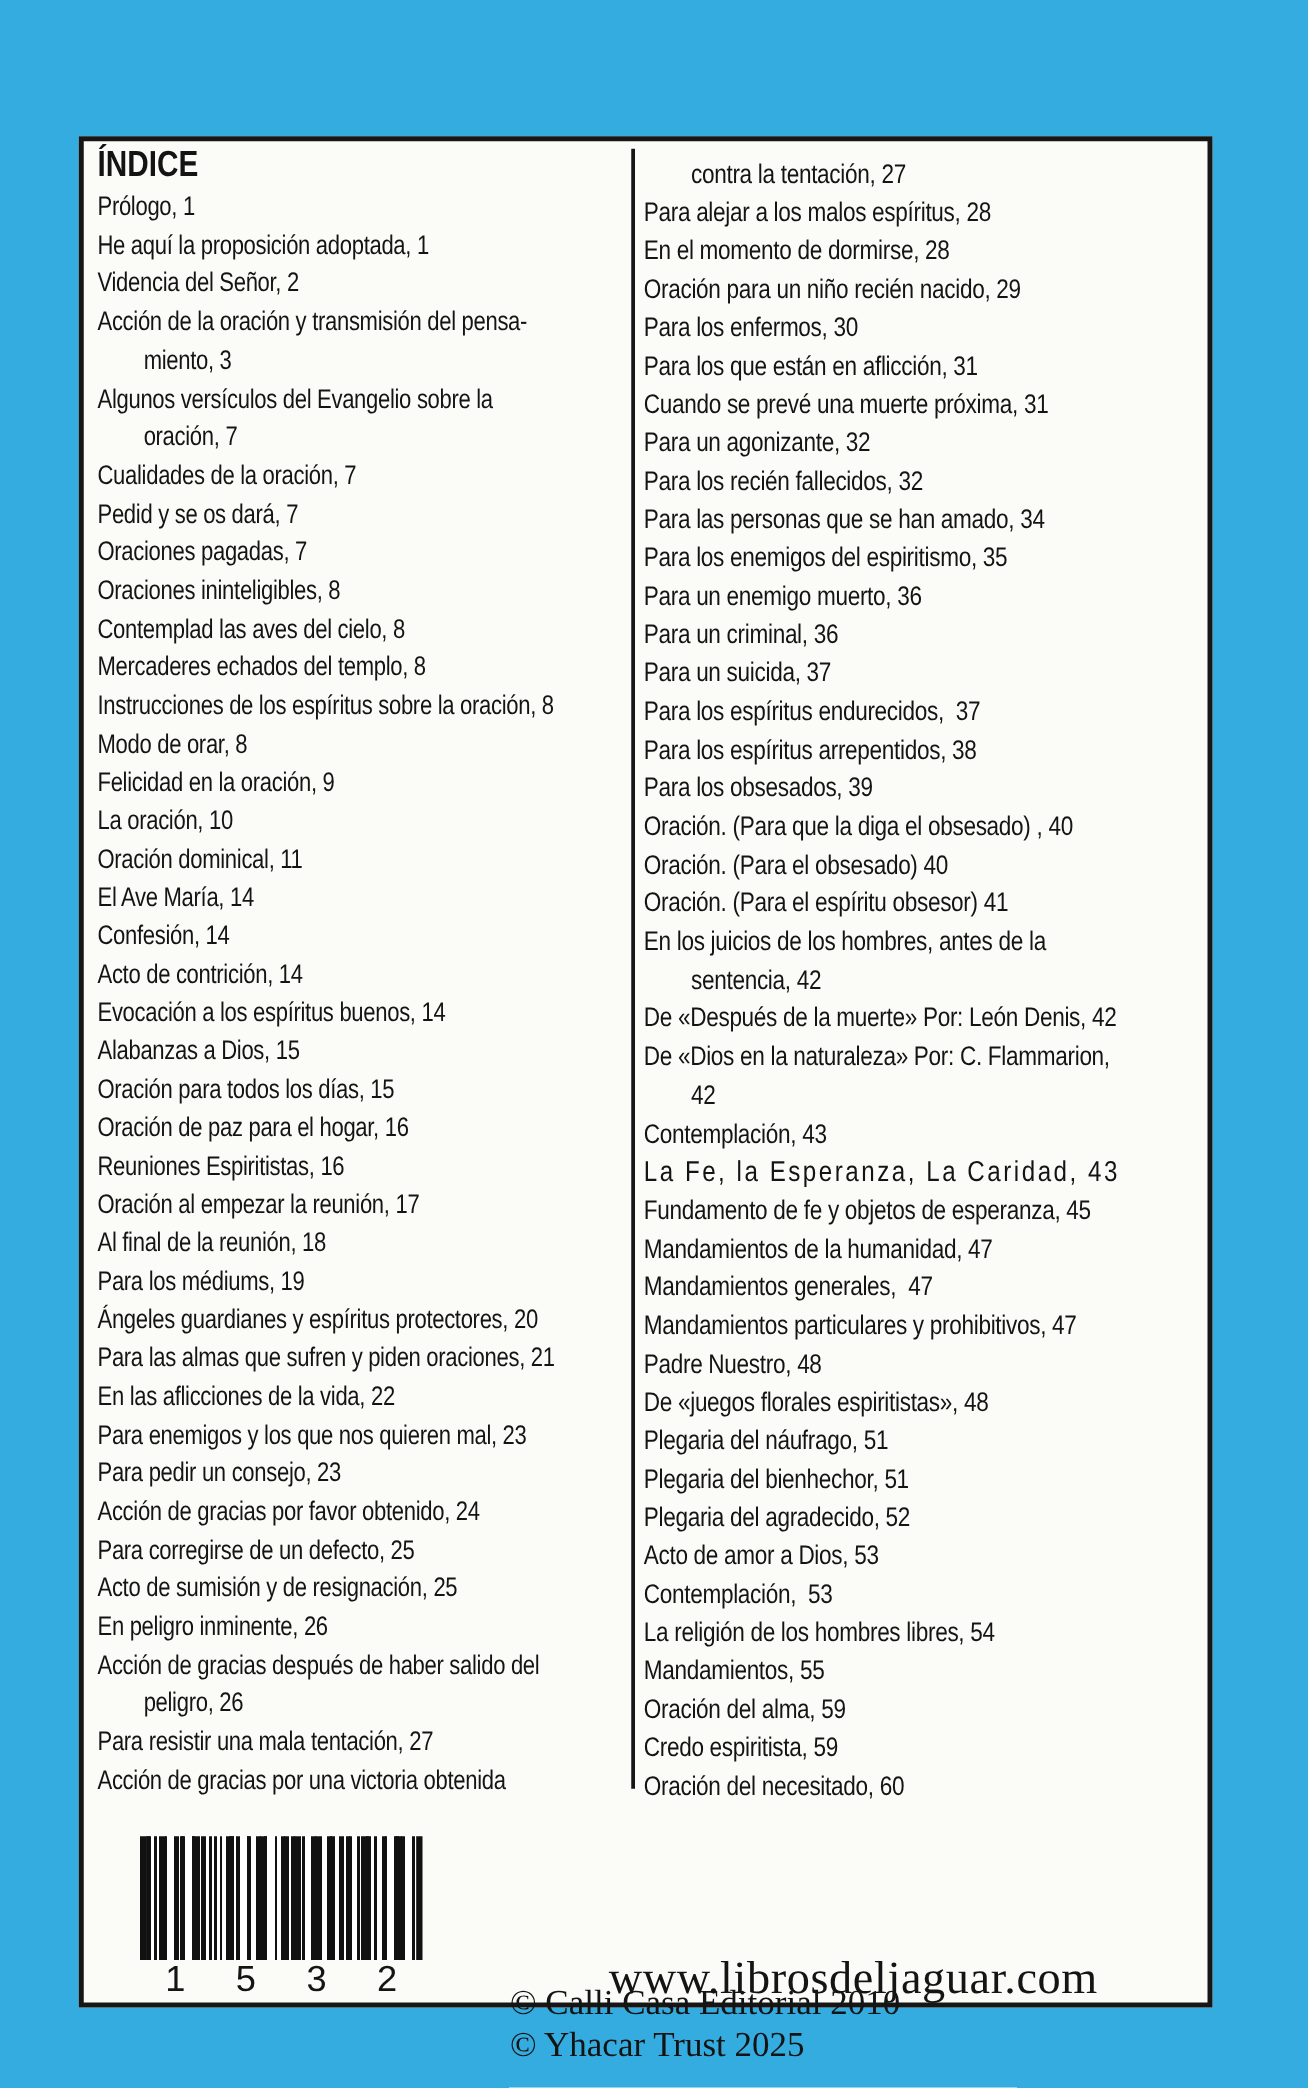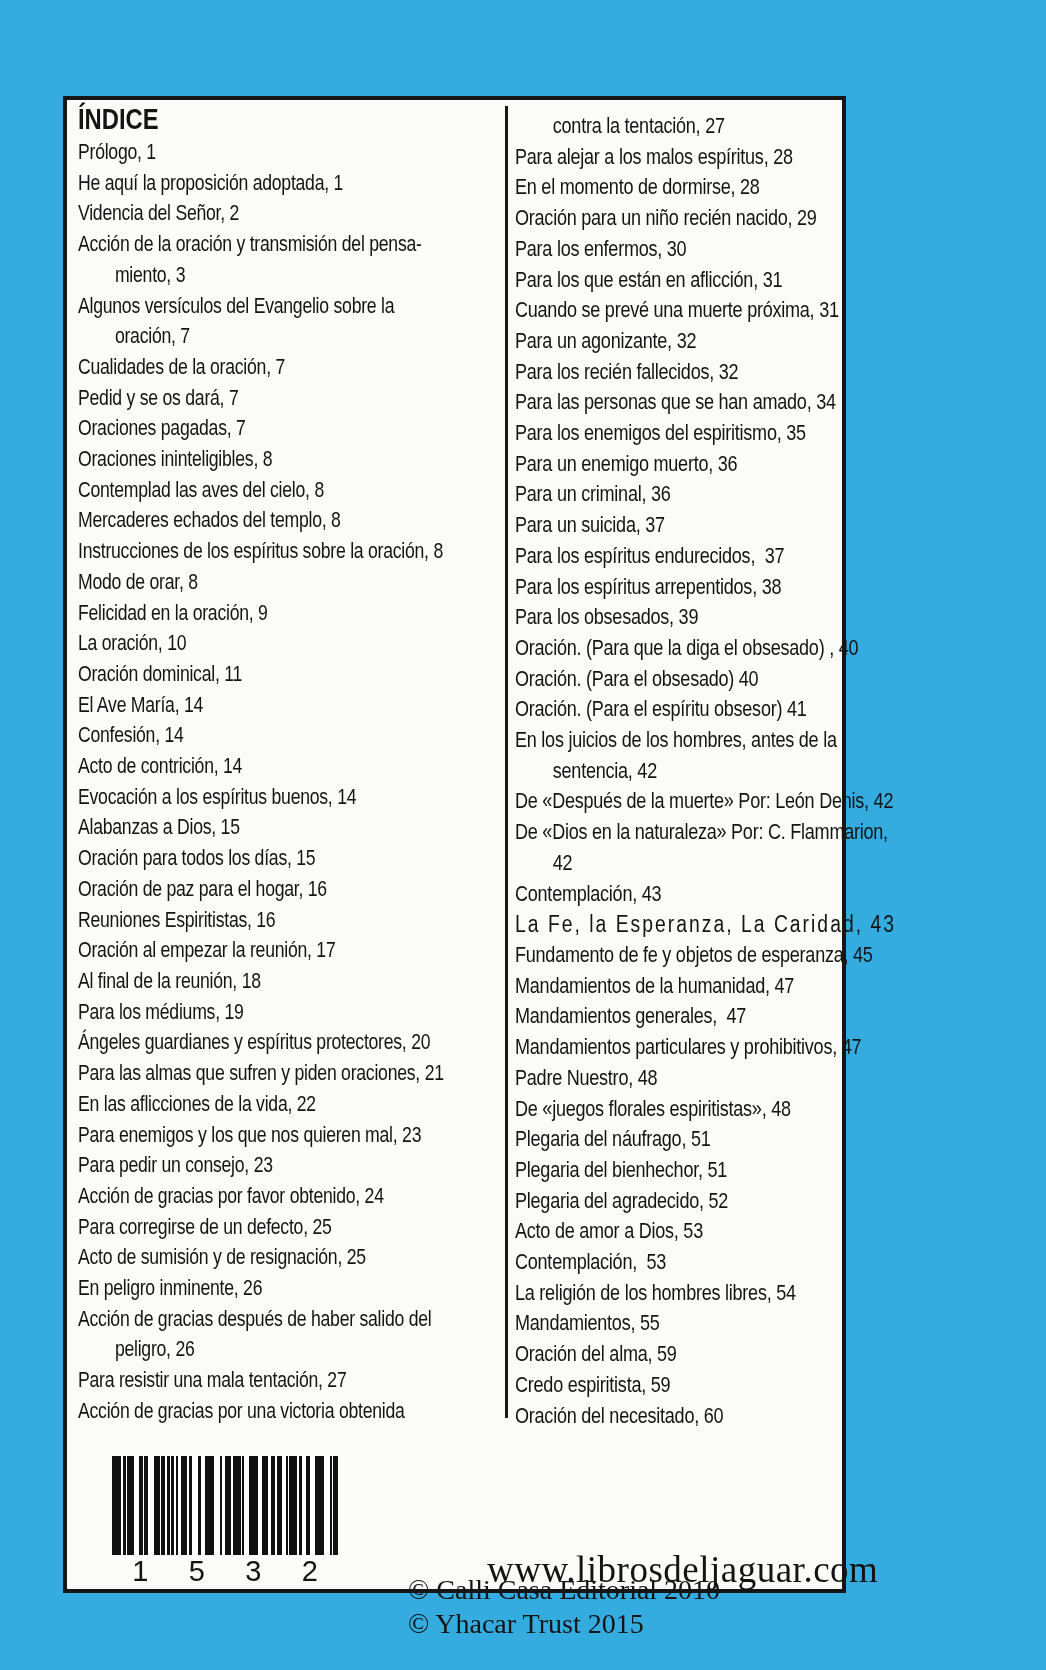--- a/index.html
+++ b/index.html
@@ -5,22 +5,22 @@
   html,body{margin:0;padding:0;}
   #page{
     position:relative;
     width:1046px;height:1670px;
     background:var(--bg,#34ACE0);
     overflow:hidden;
     font-family:"Liberation Sans",sans-serif;
     color:var(--ink,#141414);
   }
   .panel{
-    position:absolute;left:63px;top:96px;
-    width:783px;height:1497px;
+    position:absolute;left:63px;top:109px;
+    width:907px;height:1497px;
     box-sizing:border-box;
     background:var(--panel,#FBFBF7);
     border:4px solid var(--line,#161616);
   }
   .divider{
     position:absolute;left:438px;top:6px;
     width:3px;height:1312px;
     background:var(--line,#161616);
   }
   .col{
@@ -178,18 +178,18 @@
     <div class="barcode-digits">
 
     <span>1</span>
         <span>5</span>
         <span>3</span>
         <span>2</span>
       </div>
 
     <div class="copyright">
       
-    <div>© Calli Casa Editorial 2010</div><div>© Yhacar Trust 2015</div></div>
+    <div>© Calli Casa Editorial 2010</div><div>© Yhacar Trust 2025</div></div>
 
     <div class="website">www.librosdeljaguar.com</div>
 
   </div>
 </div>
 
 </body></html>

